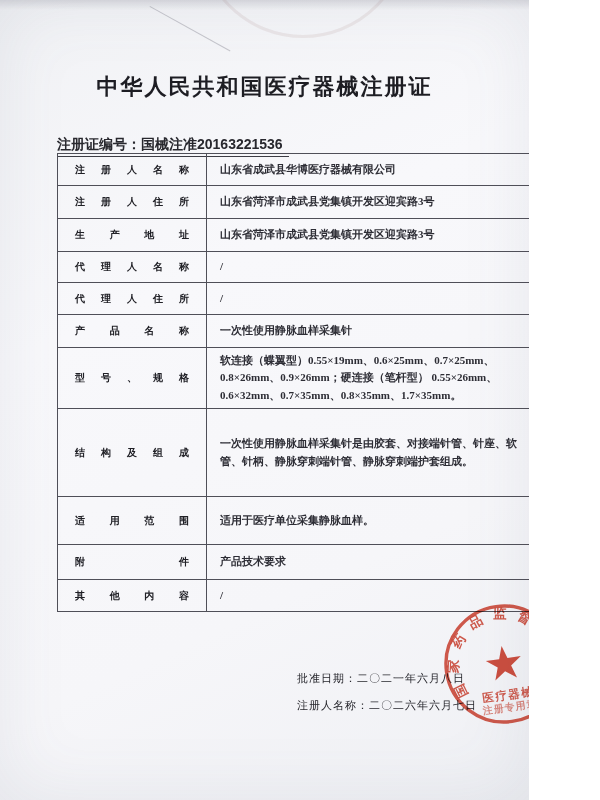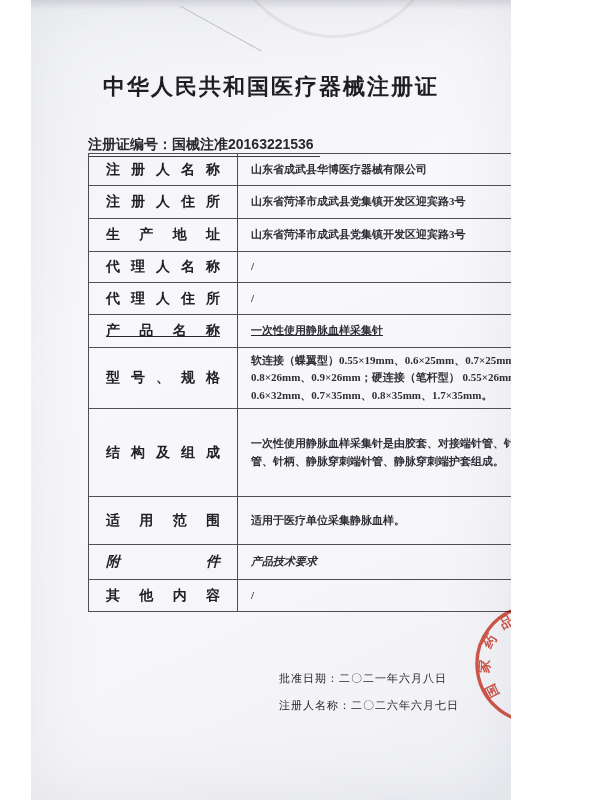--- a/index.html
+++ b/index.html
@@ -1,23 +1,22 @@
 <!DOCTYPE html>
 <html><head>
 <meta charset="utf-8">
 <style>
   html,body{margin:0;padding:0;}
   .page{
     position:relative;
-    width:480px;height:800px;
+    width:529px;height:800px;
     background:linear-gradient(155deg,#f1f2f5 0%,#f8f8fb 35%,#f6f6f9 70%,#eff0f4 100%);
     font-family:"Liberation Sans",sans-serif;
     color:#26262b;
     overflow:hidden;
-    margin-left:31px;
   }
   .vignette{position:absolute;inset:0;box-shadow:inset 0 0 70px rgba(90,95,115,0.10);pointer-events:none;}
   .topband{position:absolute;top:0;left:0;right:0;height:10px;
     background:linear-gradient(180deg,rgba(115,115,130,0.20),rgba(115,115,130,0));}
   .scratch{position:absolute;left:150px;top:6px;width:92px;height:1px;
     background:rgba(140,140,150,0.45);transform:rotate(29deg);transform-origin:left top;}
   .ghost-stamp{position:absolute;top:-172px;left:198px;width:204px;height:204px;
     border-radius:50%;border:3px solid rgba(160,115,115,0.12);}
   .doc-title{
     position:absolute;top:72px;left:0;width:100%;
@@ -26,31 +25,31 @@
   .cert-line{
     position:absolute;top:136px;left:57px;
     font-size:14px;font-weight:bold;color:#28282e;
     border-bottom:1.3px solid #3c3c44;padding-bottom:2px;padding-right:6px;
   }
   table.cert{
     position:absolute;top:153px;left:57px;width:487px;
     border-collapse:collapse;table-layout:fixed;
   }
   table.cert td{border:1.4px solid #4f4f58;vertical-align:middle;overflow:hidden;}
-  td.lbl{width:114px;padding:0 17px;font-weight:bold;font-size:14px;color:#202026;}
+  td.lbl{width:114px;padding:0 17px;font-weight:bold;font-size:10px;color:#202026;}
   td.lbl .just{display:block;text-align:justify;text-align-last:justify;}
   td.val{
     padding:3px 10px 3px 13px;
     font-family:"Liberation Serif","DejaVu Serif",serif;
     font-weight:bold;font-size:11px;color:#2d2d35;line-height:1.55;
   }
   tr.r1{height:32px;}  tr.r2{height:33px;}  tr.r3{height:33px;}
-  tr.r4{height:31px;}  tr.r5{height:32px;}  tr.r6{height:33px;text-decoration:underline;}
+  tr.r4{height:31px;}  tr.r5{height:32px;}  tr.r6{height:33px;}
   tr.r7{height:61px;}  tr.r8{height:88px;}  tr.r9{height:48px;}
-  tr.r10{height:35px;font-style:italic;} tr.r11{height:32px;} tr.r12{height:55px;}
+  tr.r10{height:35px;} tr.r11{height:32px;} tr.r12{height:55px;}
   .dept-line{
     position:absolute;left:57px;top:692px;
     font-size:12.5px;font-weight:bold;color:#26262c;letter-spacing:1px;
   }
   .date-block{
     position:absolute;right:52px;top:671px;
     font-size:11px;font-weight:normal;color:#26262c;text-align:left;letter-spacing:1px;
   }
   .date-block .row{margin-bottom:12px;white-space:nowrap;}
   .seal{

